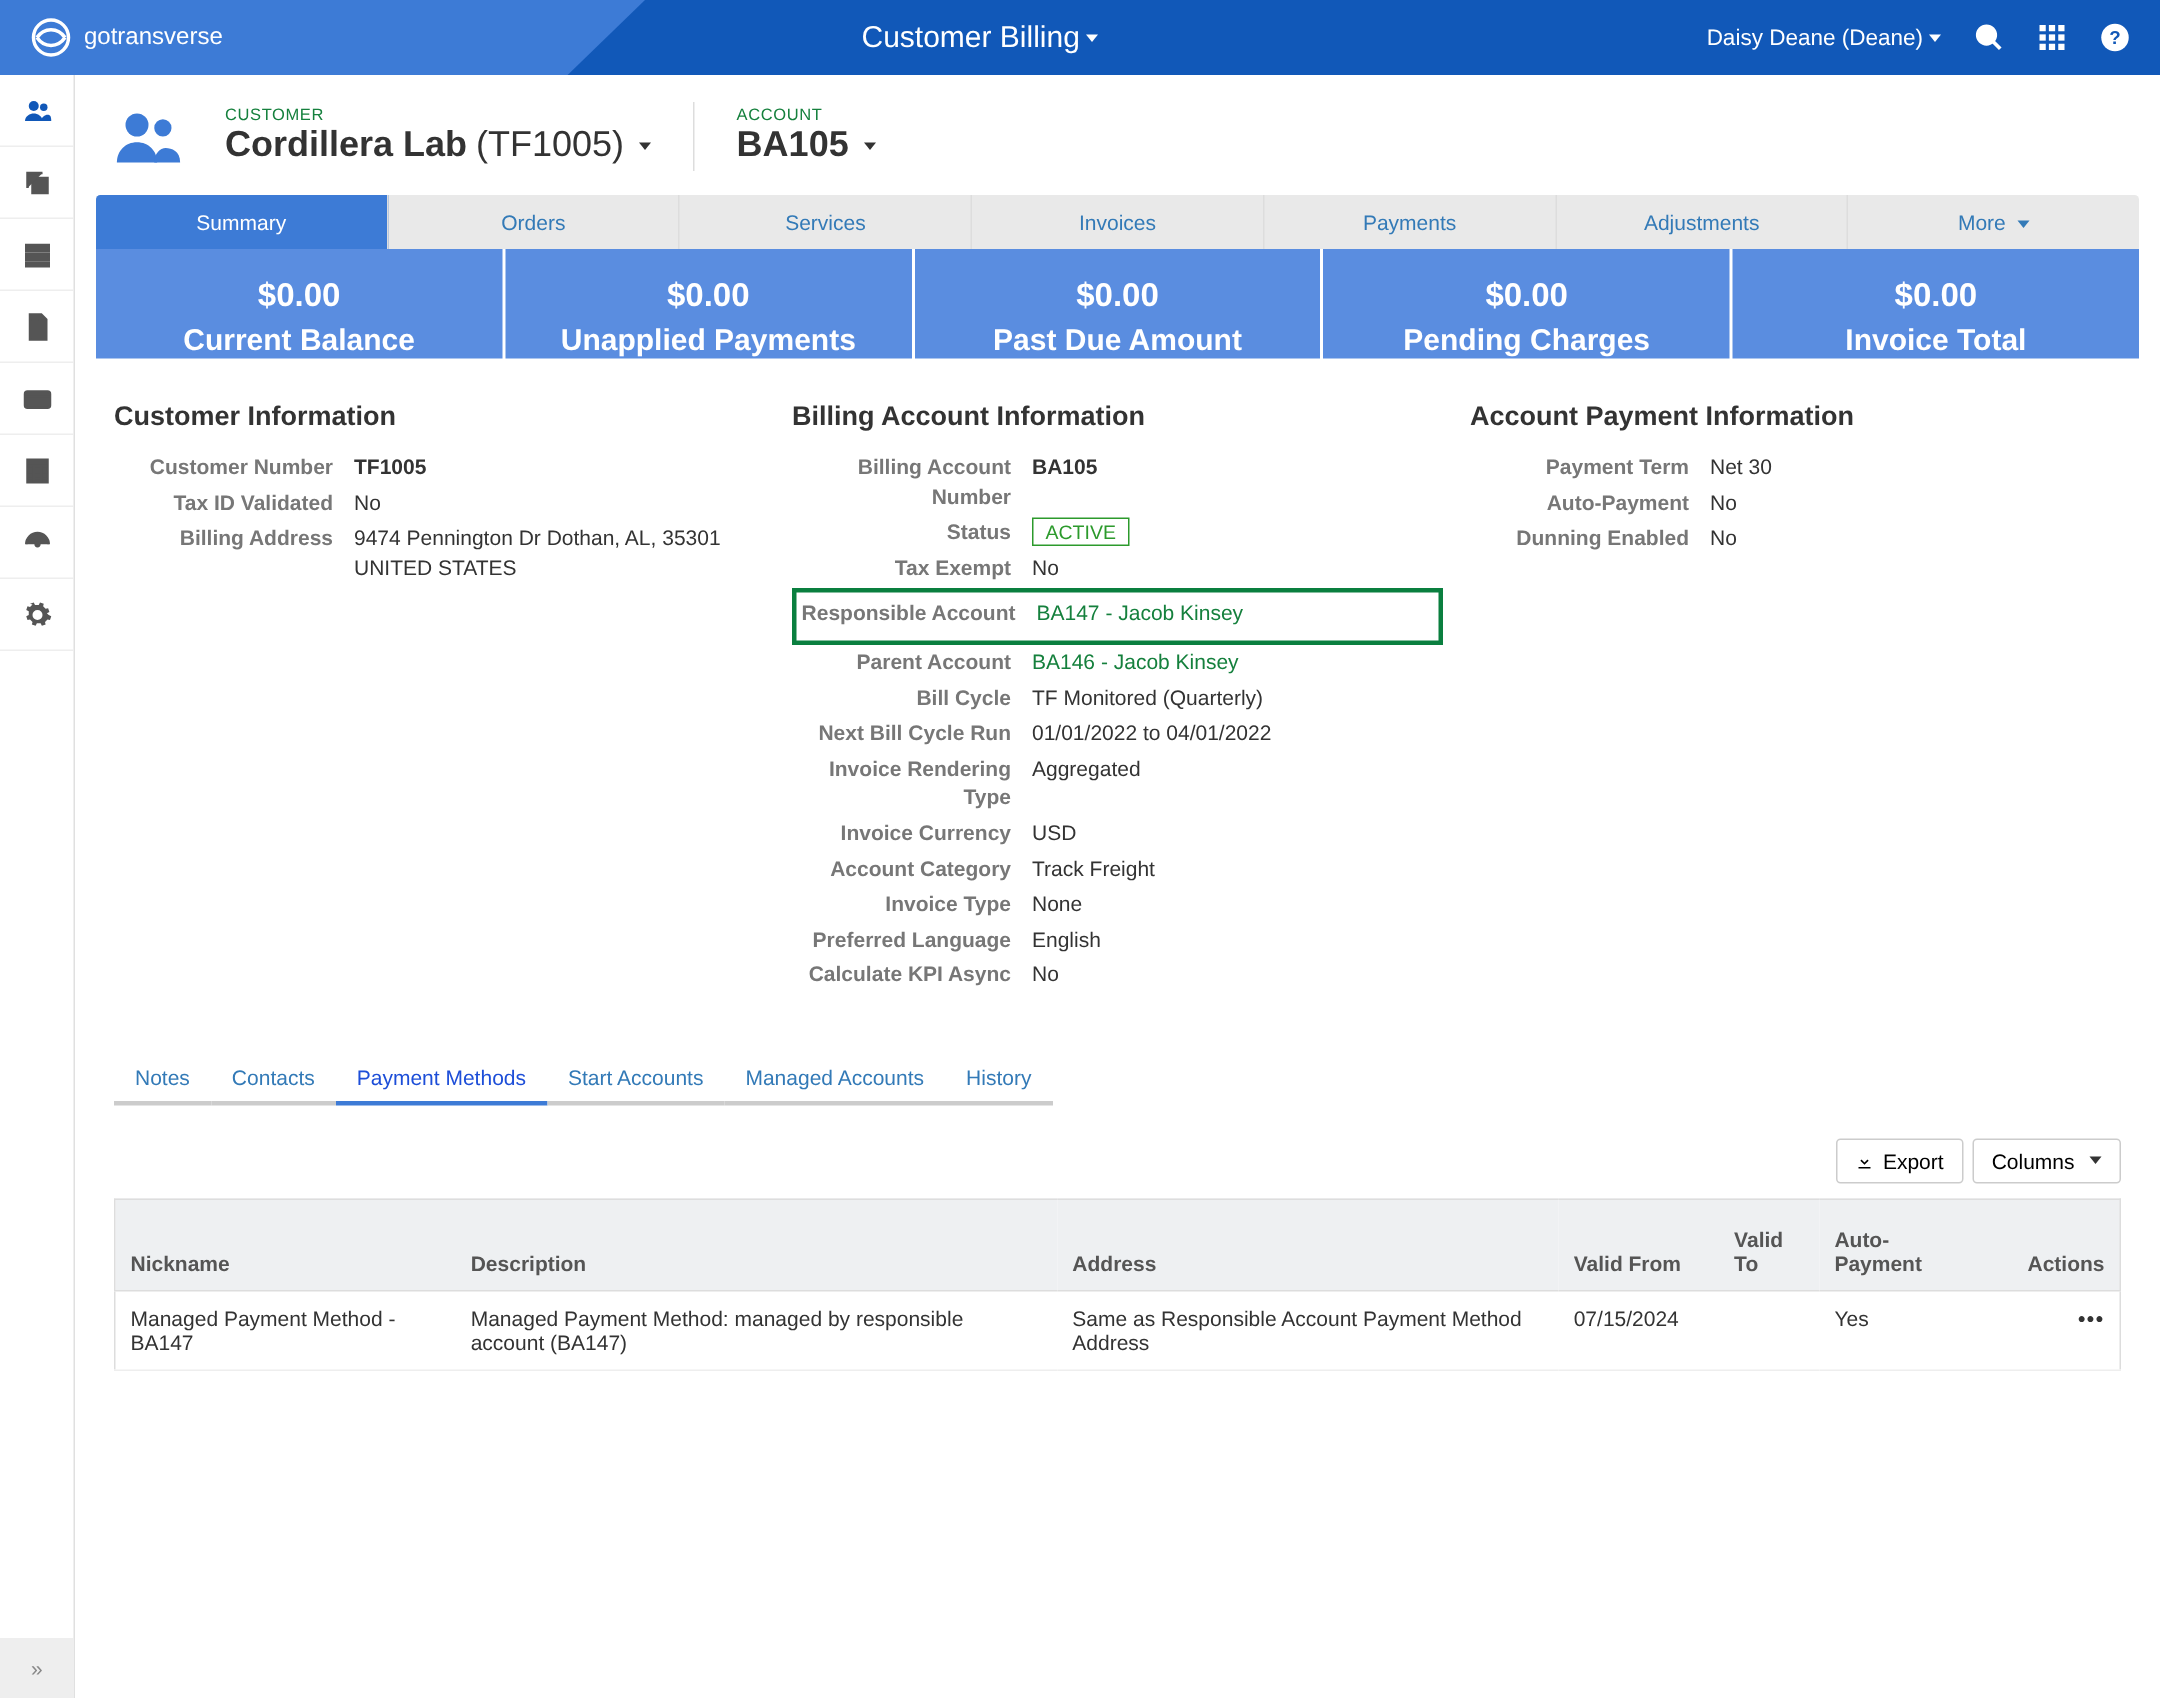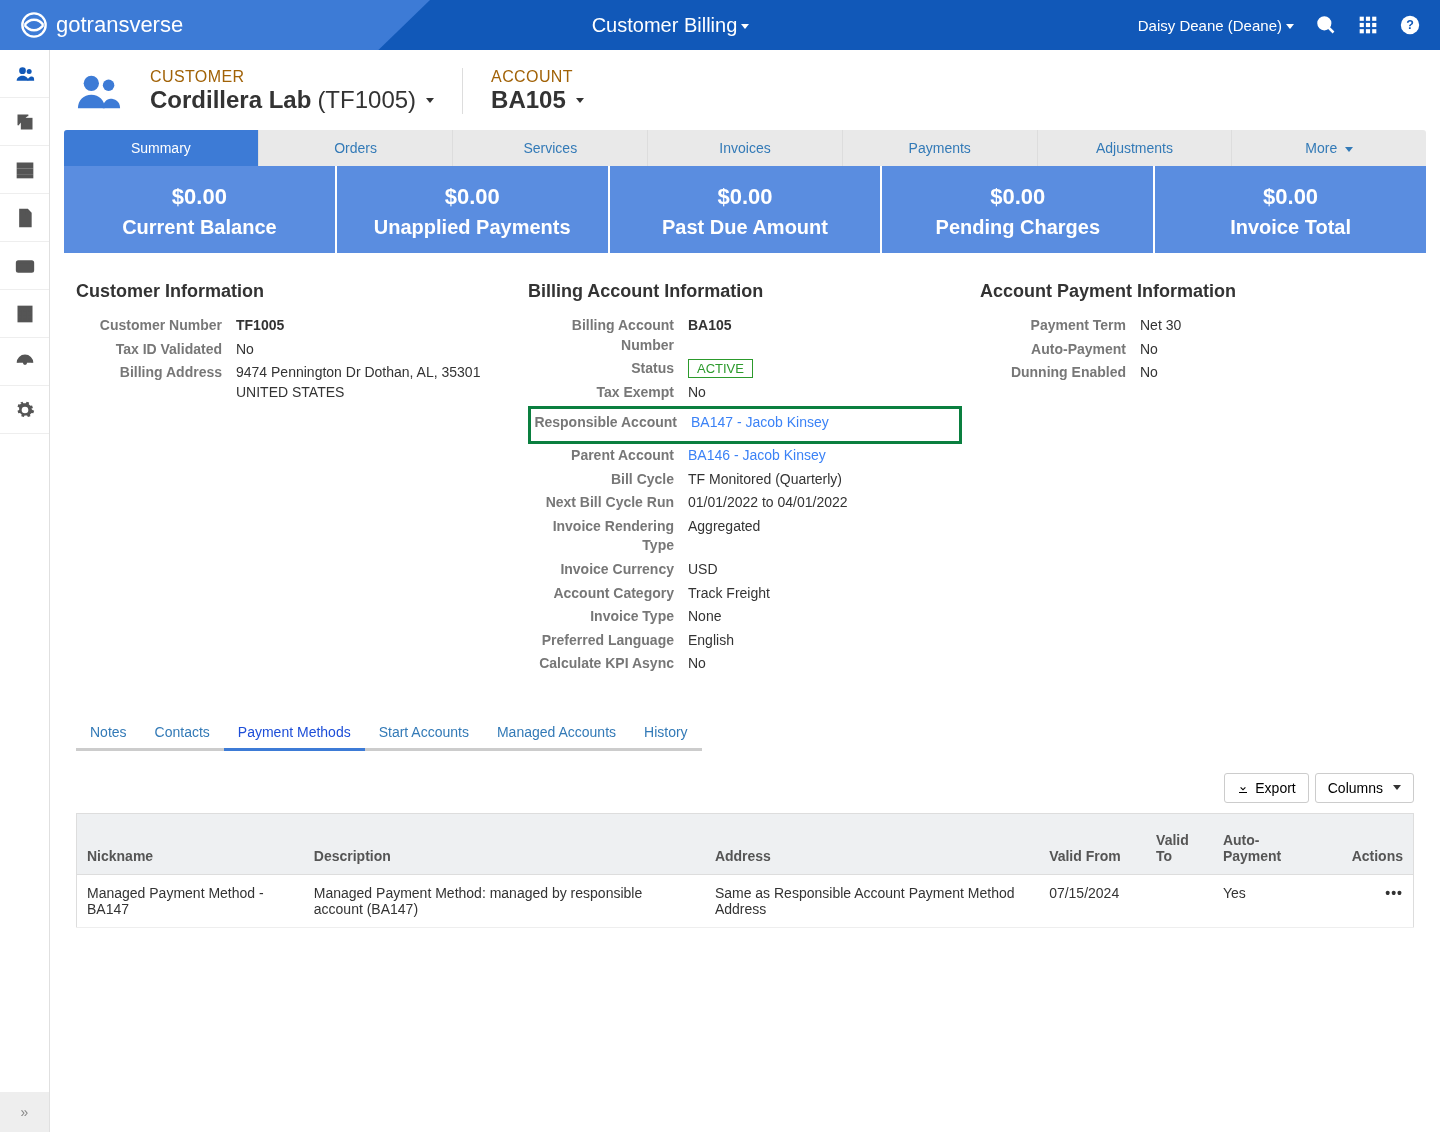--- a/index.html
+++ b/index.html
@@ -1,52 +1,52 @@
 <!DOCTYPE html>
 <html><head>
 <meta charset="utf-8">
 <style>
 * { box-sizing: border-box; margin: 0; padding: 0; }
 body { font-family: "Helvetica Neue", Helvetica, Arial, sans-serif; font-size: 14px; color: #333; background: #fff; }
 .topbar { height: 50px; background: #1158b8; color: #fff; display: flex; align-items: center; position: relative; }
-.topbar .brand { display: flex; align-items: center; padding: 0 20px; font-size: 22px; font-weight: 500; z-index:2; }
+.topbar .brand { display: flex; align-items: center; padding: 0 20px; font-size: 16px; font-weight: 500; z-index:2; }
 .topbar .brand svg { margin-right: 8px; }
 .topbar .diag { position:absolute; left:0; top:0; width:430px; height:50px; background:#3d7bd6; clip-path: polygon(0 0, 100% 0, 88% 100%, 0 100%); z-index:1;}
 .topbar .title { flex:1; text-align:center; font-size:20px; z-index:2; cursor:pointer; }
 .topbar .right { display:flex; align-items:center; gap:22px; padding-right:20px; z-index:2; }
 .topbar .user { font-size:15px; cursor:pointer; }
 .caret { display:inline-block; margin-left:4px; width:0; height:0; border-left:4px solid transparent; border-right:4px solid transparent; border-top:5px solid currentColor; vertical-align:middle; }
 .layout { display:flex; min-height: calc(100vh - 50px); }
 .sidebar { width:50px; background:#fff; border-right:1px solid #e0e0e0; display:flex; flex-direction:column; }
 .sidebar .icon { height:48px; display:flex; align-items:center; justify-content:center; border-bottom:1px solid #eee; color:#555; cursor:pointer; }
 .sidebar .icon.active { color:#1158b8; }
 .sidebar .expand { margin-top:auto; height:40px; display:flex; align-items:center; justify-content:center; color:#888; cursor:pointer; background:#eee; }
 .main { flex:1; padding:14px 14px 30px 14px; }
 .hdr { display:flex; align-items:center; padding:4px 0 16px 12px; gap:28px; }
 .hdr .users-icon { color:#3d7bd6; }
-.hdr .lbl-small { font-size:16px; color:#a16207; letter-spacing:0.4px; }
+.hdr .lbl-small { font-size:11px; color:#15803d; letter-spacing:0.4px; }
 .hdr .big { font-size:24px; font-weight:700; cursor:pointer; display:flex; align-items:center; gap:6px; }
 .hdr .big .paren { font-weight:400; }
 .hdr .divider { width:1px; height:46px; background:#ddd; }
 .tabs { display:flex; background:#e9e9e9; border-radius:3px 3px 0 0; overflow:hidden; }
 .tabs .tab { flex:1; text-align:center; padding:10px 6px; color:#337ab7; font-weight:500; cursor:pointer; }
 .tabs .tab.active { background:#3d7bd6; color:#fff; }
 .tabs .tab:not(:last-child){ border-right:1px solid #ddd; }
 .stats { display:flex; gap:2px; }
-.stats .stat { flex:1; background:#5a8de0; color:#fff; text-align:center; padding:18px 8px 14px; }
+.stats .stat { flex:1; background:#5a8de0; color:#fff; text-align:center; padding:18px 8px 0; }
 .stats .stat .val { font-size:22px; font-weight:600; margin-bottom:6px; }
 .stats .stat .lbl { font-size:20px; font-weight:600; }
 .panels { display:flex; gap:18px; margin-top:28px; padding:0 12px; }
 .panel { flex:1; }
 .panel h3 { font-size:18px; font-weight:700; margin-bottom:14px; }
 .kv { display:flex; margin-bottom:4px; line-height:1.4; }
 .kv .k { width:160px; text-align:right; padding-right:14px; color:#777; font-weight:600; }
 .kv .v { flex:1; }
 .kv .v.badge span{ border:1.5px solid #2c9a2c; color:#2c9a2c; padding:1px 8px; font-size:13px; }
-.kv .v a { color:#3b82f6; text-decoration:none; }
+.kv .v a { color:#15803d; text-decoration:none; }
 .highlight { border:3px solid #0a7f3f; padding:4px 0; margin:2px 0; }
 .subtabs { display:flex; margin-top:36px; padding:0 12px; border-bottom:0; }
 .subtabs .stab { padding:10px 14px 8px; color:#337ab7; font-weight:500; cursor:pointer; border-bottom:3px solid #ccc; }
 .subtabs .stab.active { color:#1d4ed8; border-bottom:3px solid #3d7bd6; }
 .tblwrap { padding:0 12px; }
 .tbl-actions { display:flex; justify-content:flex-end; gap:6px; margin:22px 0 10px; }
 .btn { border:1px solid #ccc; background:#fff; padding:6px 12px; border-radius:3px; cursor:pointer; font-size:14px; display:inline-flex; align-items:center; gap:6px;}
 table { width:100%; border-collapse:collapse; border:1px solid #ddd; }
 th { background:#eef0f2; text-align:left; padding:18px 10px 10px; font-weight:600; color:#555; border-bottom:1px solid #ddd; vertical-align:bottom; font-size:14px;}
 td { padding:10px; border-bottom:1px solid #eee; vertical-align:top; }

